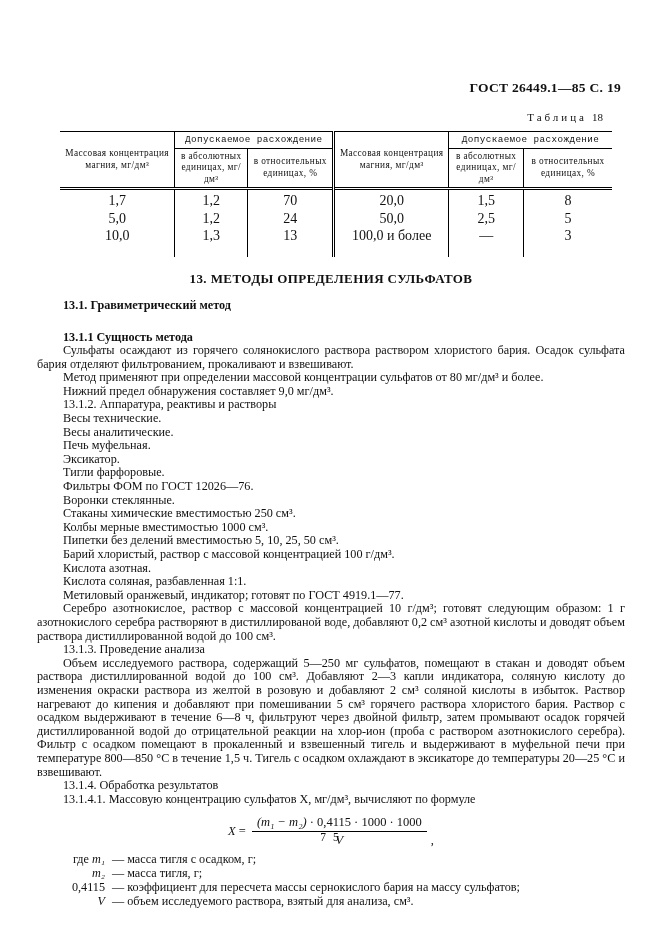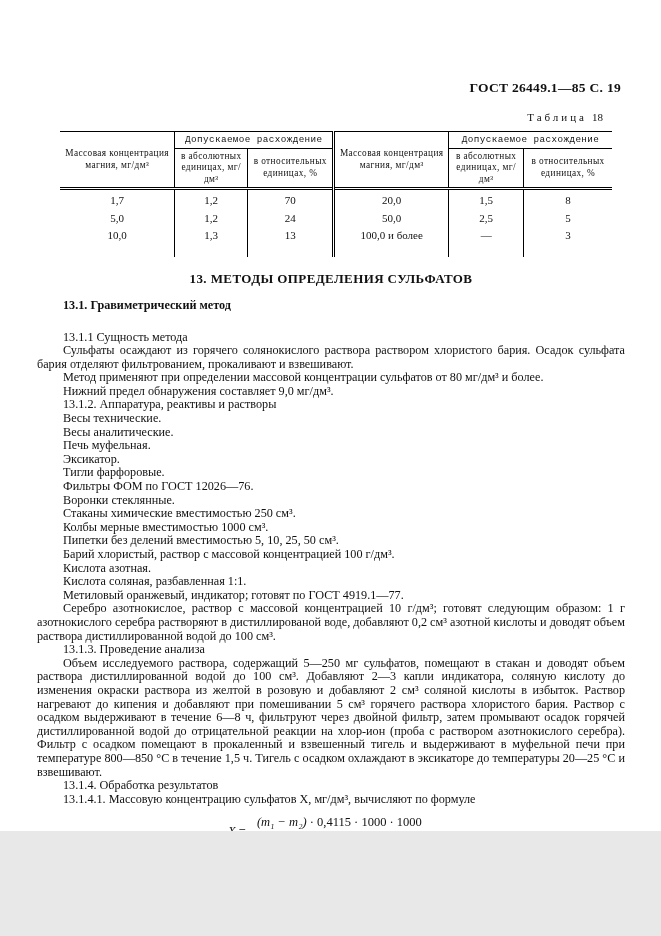--- a/index.html
+++ b/index.html
@@ -3,21 +3,21 @@
 <meta charset="utf-8">
 <style>
   html,body { margin:0; padding:0; }
   body {
     background:#e8e8e8;
     font-family:"Liberation Serif","DejaVu Serif",serif;
     color:#111;
   }
   .page {
     position:relative;
-    width:661px; height:831px;
+    width:661px; height:936px;
     margin:0 auto;
     background:#ffffff;
     overflow:hidden;
   }
   .content {
     position:absolute;
     left:37px; top:80px;
     width:588px;
   }
   .doc-ref {
@@ -46,21 +46,21 @@
   }
   table.gost td {
     padding:2px 3px;
     text-align:center;
     vertical-align:middle;
   }
   td.h { font-size:9.3px; line-height:11.5px; letter-spacing:0.4px; }
   td.tol { border-bottom:1px solid #000; padding-top:3px; padding-bottom:3px;font-family:Liberation Mono, monospace; }
   td.vline { border-left:1px solid #000; }
   td.dbl  { border-left:3px double #000; }
-  tbody td { font-size:11px; line-height:13.5px; padding-top:0; padding-bottom:0; }
+  tbody td { font-size:14px; line-height:13.5px; padding-top:0; padding-bottom:0; }
   tbody tr.first td { border-top:3px double #000; padding-top:4px; }
   tbody tr.last td { padding-bottom:14px; }
 
   .section-heading {
     margin-top:14px;
     text-align:center;
     font-weight:bold;
     font-size:13px;
     letter-spacing:0.4px;
   }
@@ -70,21 +70,21 @@
     font-size:12.2px;
     text-indent:26px;
   }
   p.body-p {
     margin:0;
     font-size:12.2px;
     line-height:13.6px;
     text-align:justify;
     text-indent:26px;
   }
-  p.first-p { margin-top:18px; }
+  p.first-p { margin-top:18px;font-weight:bold; }
   .it { font-style:italic; }
 
   .formula {
     margin:9px 0 5px 0;
     display:flex;
     justify-content:center;
     align-items:center;
     font-size:12.5px;
   }
   .formula .lhs { margin-right:6px; }
@@ -210,20 +210,24 @@
       </span>
       <span class="comma">,</span>
     </div>
 
     <div class="where">
       <div class="where-row">
         <span class="where-term"><span>где </span><span class="it">m₁</span></span>
         <span class="where-def">—  масса тигля с осадком, г;</span>
       </div>
       <div class="where-row">
+        <span class="where-term"><span></span><span class="it">m₂</span></span>
+        <span class="where-def">—  масса тигля, г;</span>
+      </div>
+      <div class="where-row">
         <span class="where-term"><span>0,4115</span><span class="it"></span></span>
         <span class="where-def">—  коэффициент для пересчета массы сернокислого бария на массу сульфатов;</span>
       </div>
       <div class="where-row">
         <span class="where-term"><span></span><span class="it">V</span></span>
         <span class="where-def">—  объем исследуемого раствора, взятый для анализа, см³.</span>
       </div>
     </div>
 
   </div>

